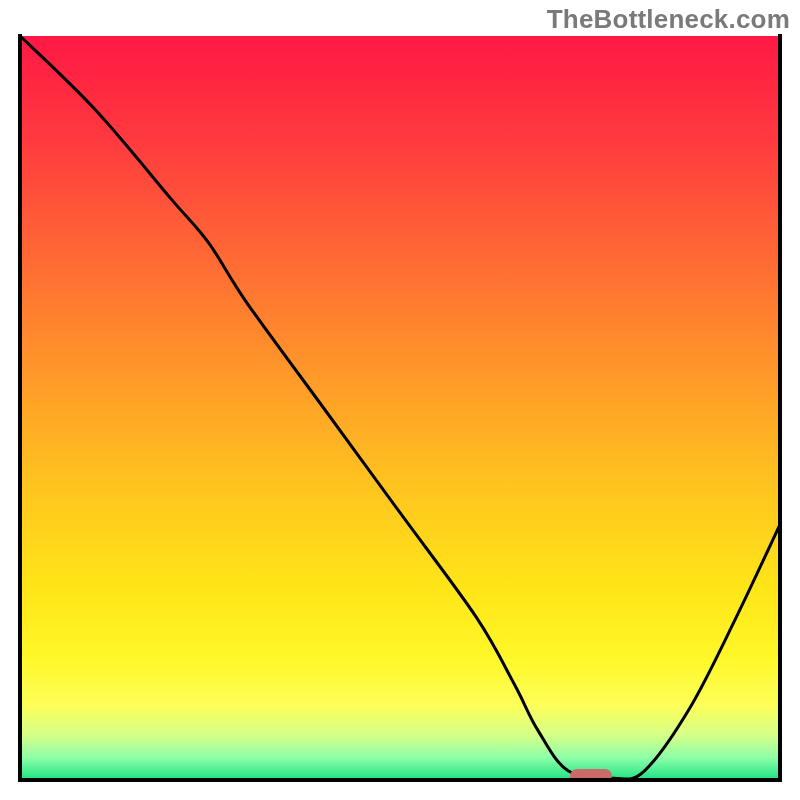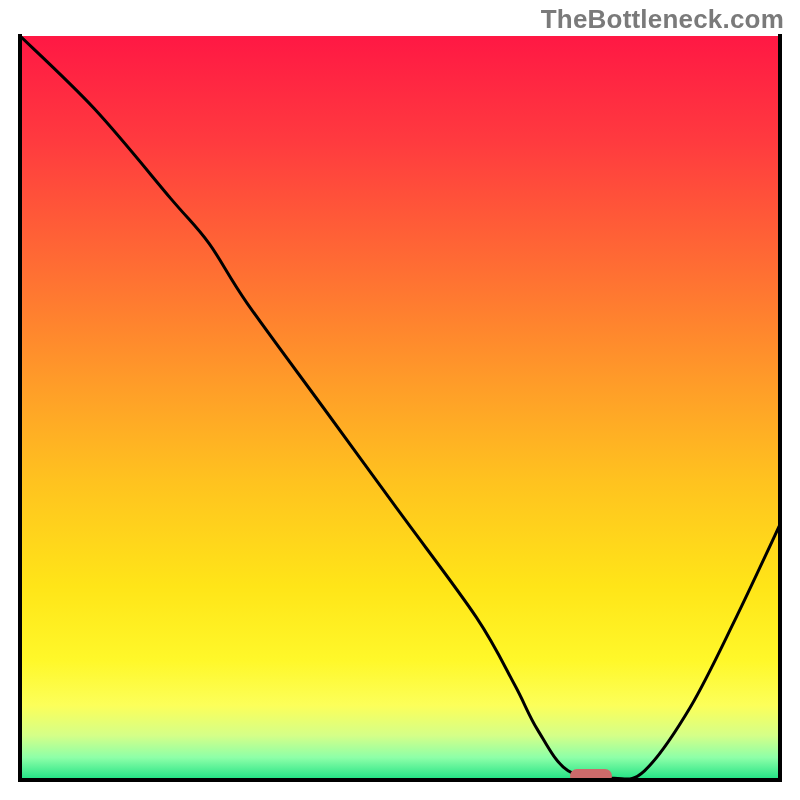--- a/index.html
+++ b/index.html
@@ -5,21 +5,21 @@
   * { margin: 0; padding: 0; box-sizing: border-box; }
   html, body { width: 800px; height: 800px; overflow: hidden; background: #fff; }
   .container {
     position: relative;
     width: 800px;
     height: 800px;
   }
   .watermark {
     position: absolute;
     top: 4px;
-    right: 16px;
+    right: 10px;
     z-index: 10;
     font-family: Arial, Helvetica, sans-serif;
     font-size: 26px;
     font-weight: 600;
     color: #7a7a7a;
     letter-spacing: 0.2px;
   }
   .plot-frame {
     position: absolute;
     left: 18px;

